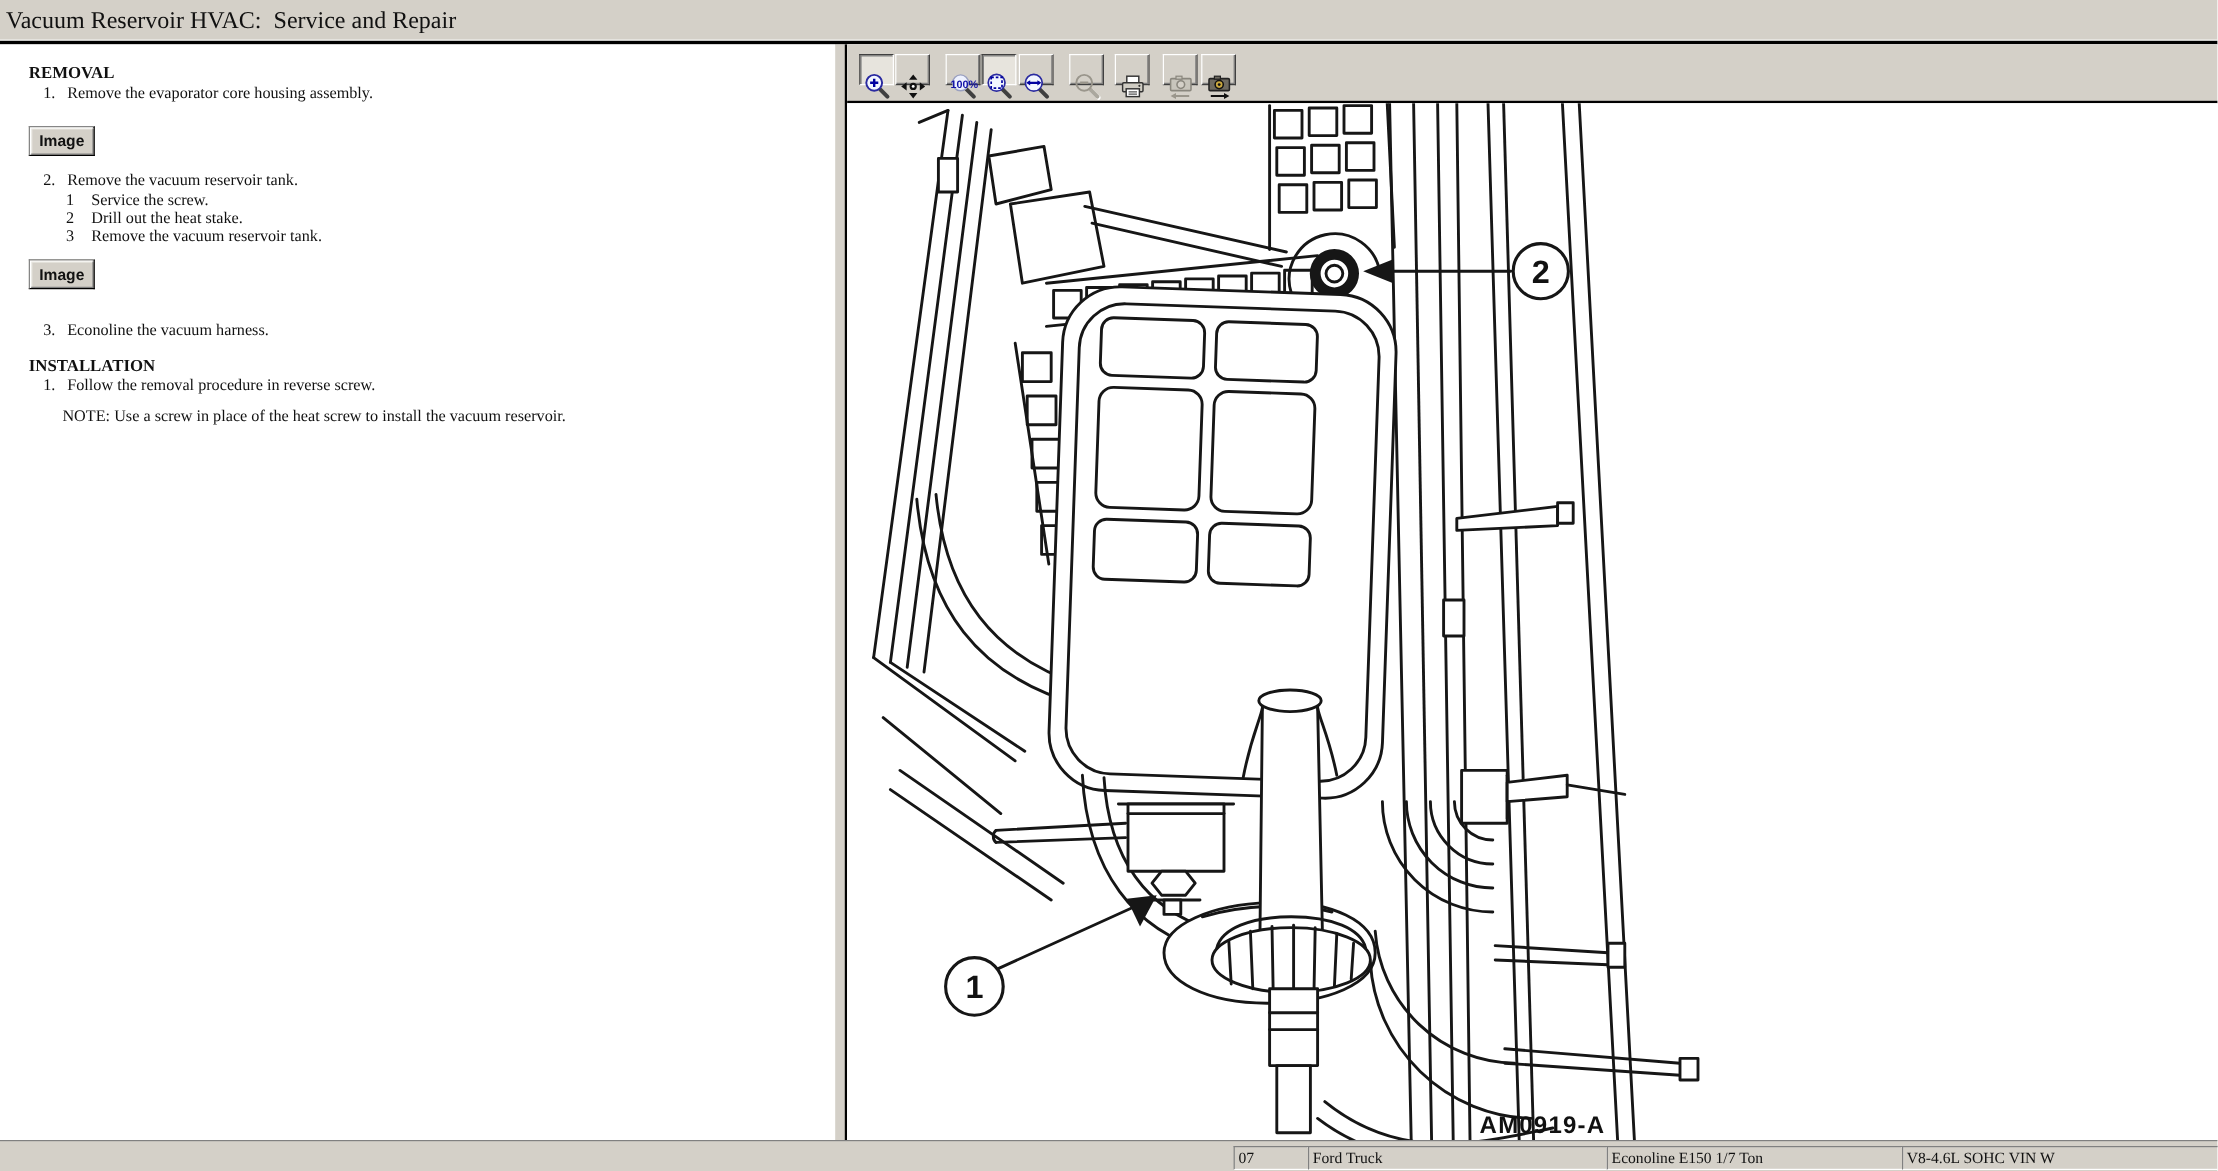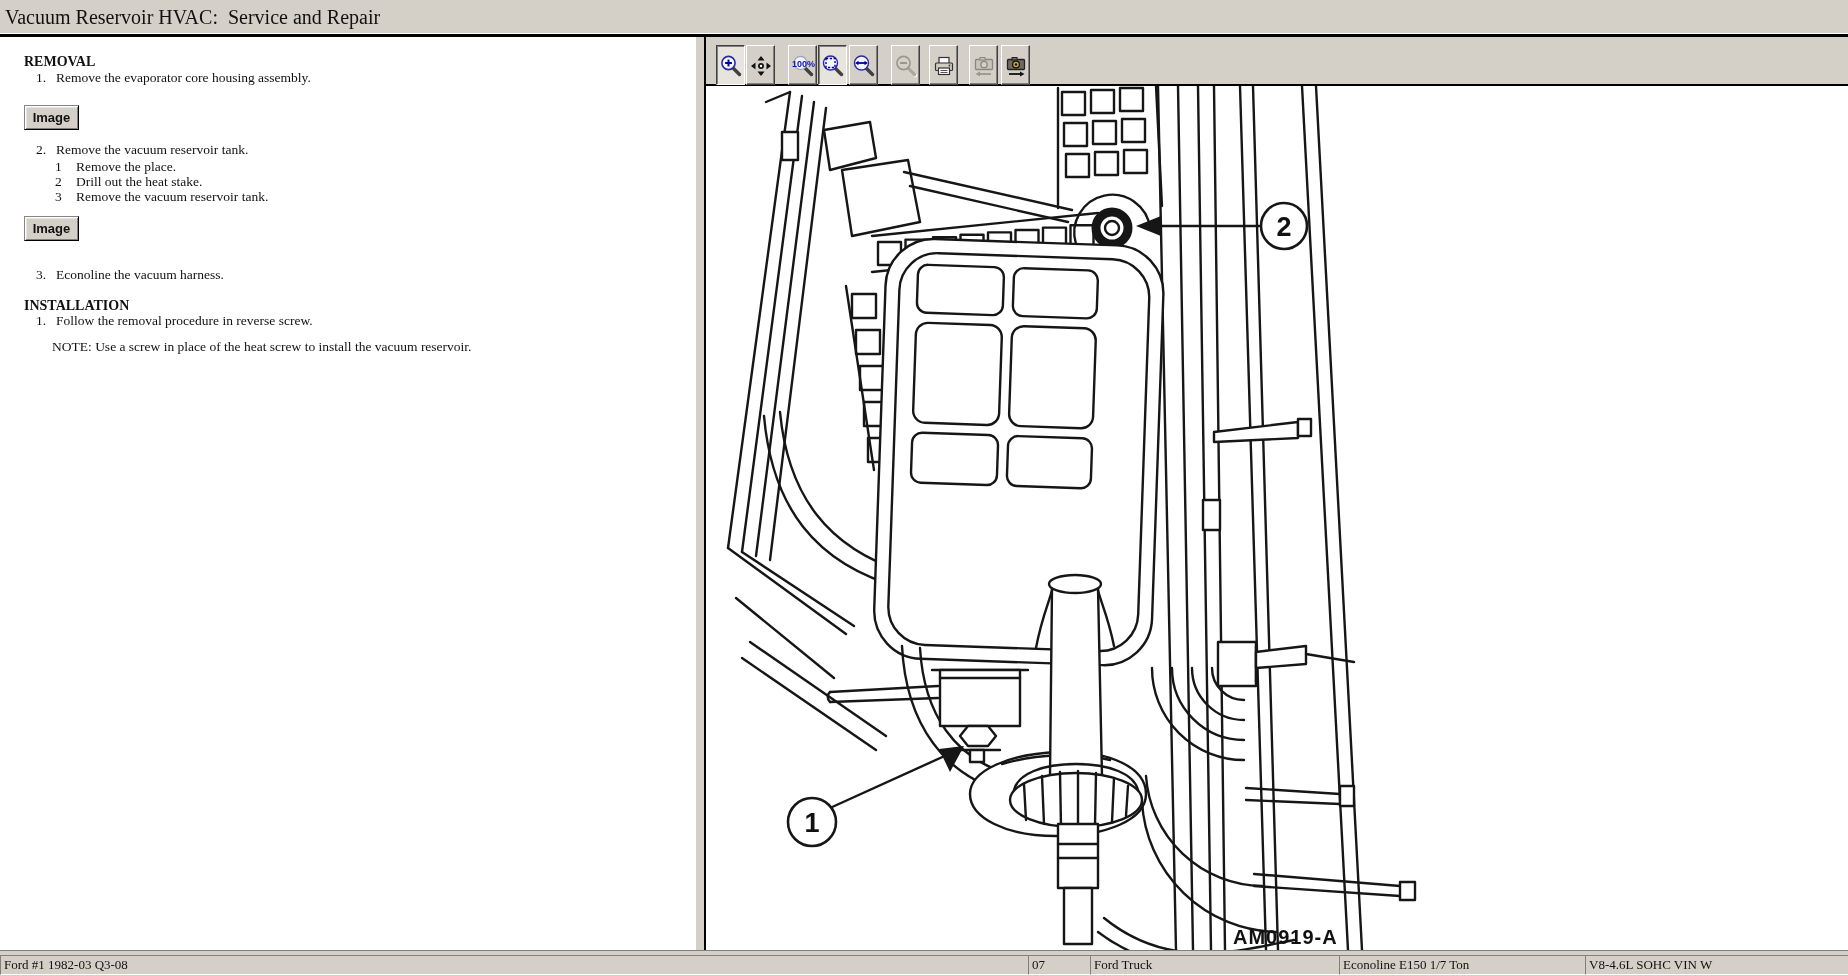--- a/index.html
+++ b/index.html
@@ -34,21 +34,21 @@
   
   .splitter{position:absolute;left:696px;top:37px;width:10px;height:913px;background:#d4d0c8;cursor:col-resize;}
   .splitter::after{content:"";position:absolute;right:0;top:0;width:2px;height:100%;background:#000;}
   
   .right-panel{position:absolute;left:706px;top:37px;width:1142px;height:913px;background:#fff;}
   .toolbar{
     position:absolute;left:0;top:0;width:1142px;height:47px;background:#d4d0c8;
     border-bottom:2px solid #000;
   }
   .tb-btn{
-    position:absolute;top:8px;width:29px;height:40px;background:#d4d0c8;padding:0 1px;
+    position:absolute;top:8px;width:29px;height:24px;background:#d4d0c8;padding:12px 1px;
     border:1px solid;border-color:#fff #404040 #404040 #fff;
     box-shadow:inset -1px -1px 0 #808080;cursor:pointer;
   }
   .tb-btn.pressed{
     border-color:#404040 #fff #fff #404040;
     box-shadow:inset 1px 1px 0 #808080;background:#e7e4dd;
   }
   .tb-btn.disabled{cursor:default;}
   .tb-btn svg{display:block;margin:2px auto 0 auto;}
   .image-area{position:absolute;left:0;top:49px;width:1142px;height:864px;background:#fff;}
@@ -80,21 +80,21 @@
 
   <div class="lp" style="left:36px;top:33px">1.</div>
   <div class="lp" style="left:56px;top:33px">Remove the evaporator core housing assembly.</div>
 
   <button class="win-btn" style="left:24px;top:68px">Image</button>
 
   <div class="lp" style="left:36px;top:105px">2.</div>
   <div class="lp" style="left:56px;top:105px">Remove the vacuum reservoir tank.</div>
 
   <div class="lp" style="left:55px;top:122px">1</div>
-  <div class="lp" style="left:76px;top:122px">Remove the place.</div>
+  <div class="lp" style="left:76px;top:122px">Service the screw.</div>
   <div class="lp" style="left:55px;top:137px">2</div>
   <div class="lp" style="left:76px;top:137px">Drill out the heat stake.</div>
   <div class="lp" style="left:55px;top:152px">3</div>
   <div class="lp" style="left:76px;top:152px">Remove the vacuum reservoir tank.</div>
 
   <button class="win-btn" style="left:24px;top:179px">Image</button>
 
   <div class="lp" style="left:36px;top:230px">3.</div>
   <div class="lp" style="left:56px;top:230px">Econoline the vacuum harness.</div>
 
@@ -344,18 +344,17 @@
 
       <text x="578" y="150" text-anchor="middle" class="callout-num" fill="#111">2</text>
       <text x="106" y="746" text-anchor="middle" class="callout-num" fill="#111">1</text>
       <text x="527" y="858" class="fig-code" fill="#111">AM0919-A</text>
     </svg>
   </div>
 </div>
 
 <div class="status-strip"></div>
 <div class="status-bar">
-  <div class="status-cell" style="left:0;width:1024px">Ford #1 1982-03 Q3-08</div>
   <div class="status-cell" style="left:1028px;width:58px">07</div>
   <div class="status-cell" style="left:1090px;width:245px">Ford Truck</div>
   <div class="status-cell" style="left:1339px;width:242px">Econoline E150 1/7 Ton</div>
   <div class="status-cell" style="left:1585px;width:261px">V8-4.6L SOHC VIN W</div>
 </div>
 
 </body></html>

